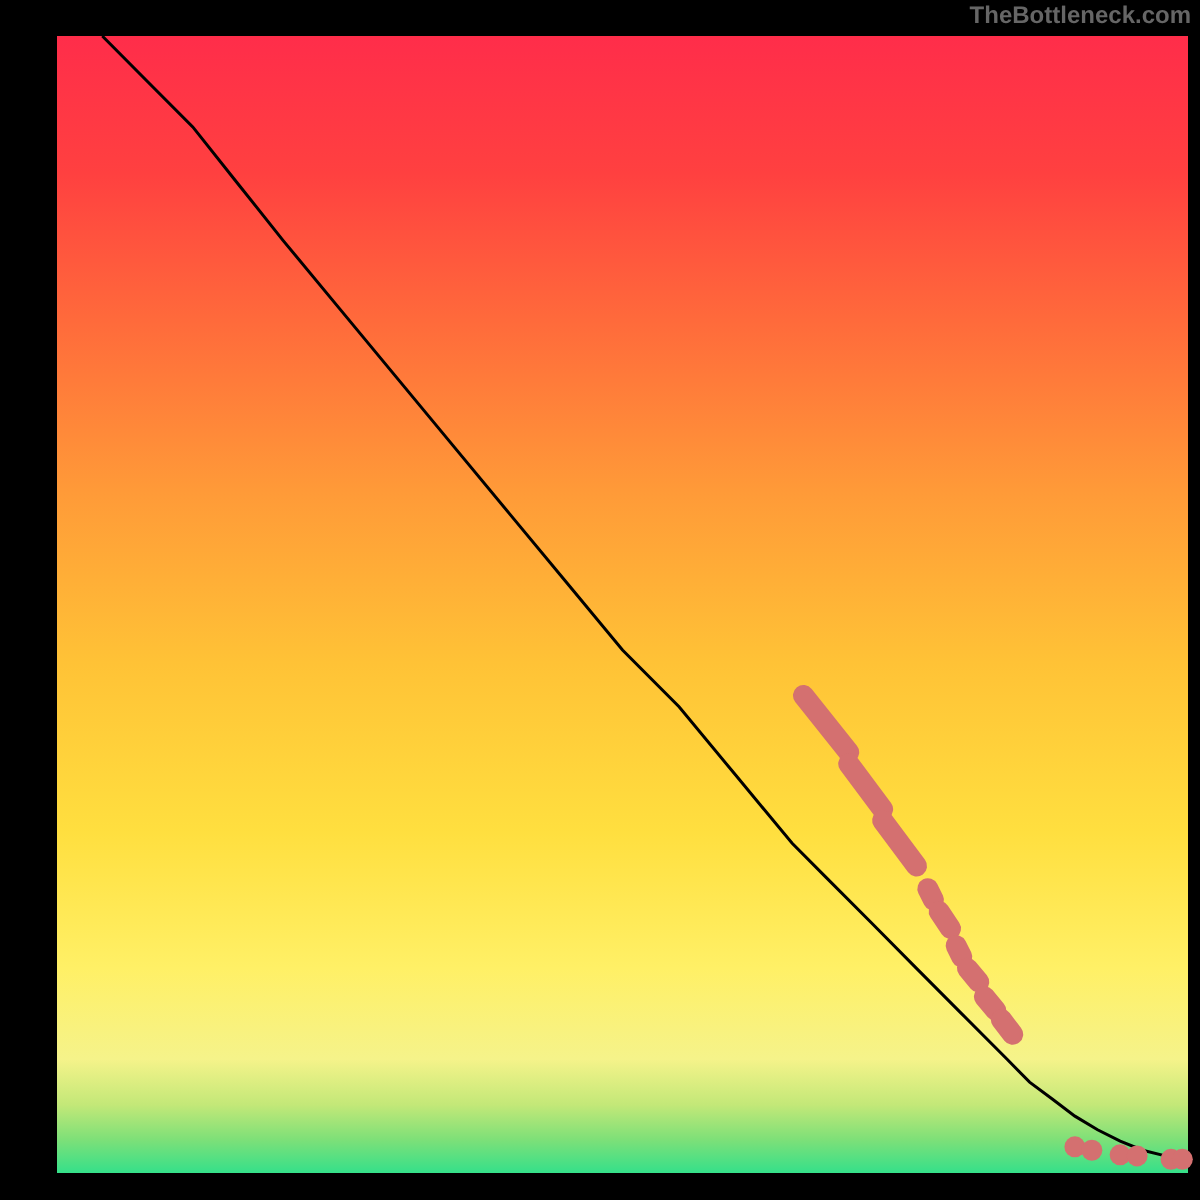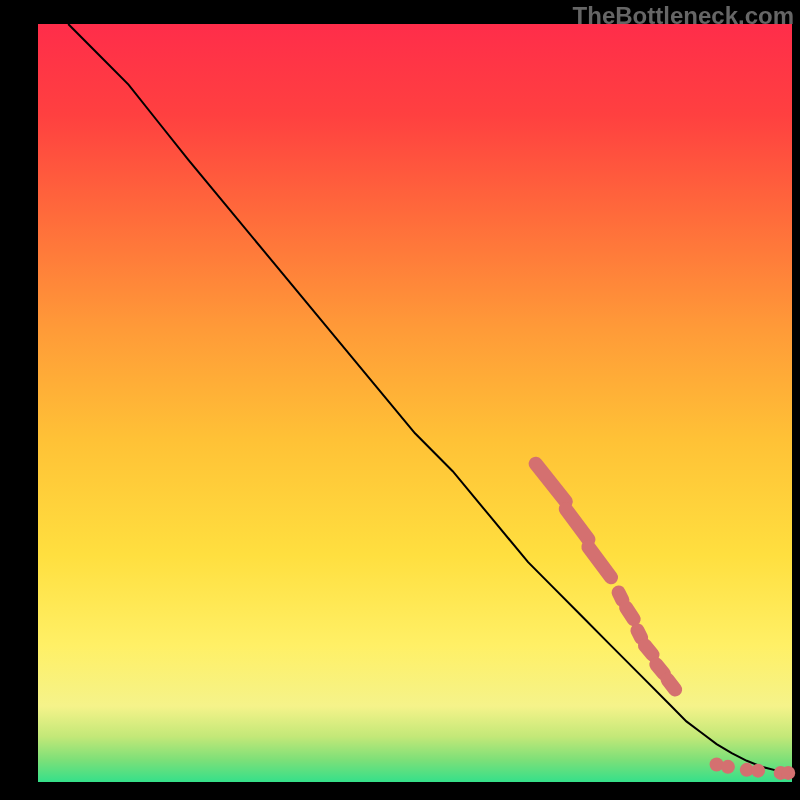--- a/index.html
+++ b/index.html
@@ -14,21 +14,21 @@
     position: relative;
     width: 800px;
     height: 800px;
     background: #000;
   }
   .watermark {
     position: absolute;
     top: 2px;
     right: 6px;
     font-family: Arial, sans-serif;
-    font-size: 24px;
+    font-size: 16px;
     font-weight: bold;
     color: #666;
     user-select: none;
     z-index: 5;
   }
   svg {
     position: absolute;
     top: 0;
     left: 0;
   }

